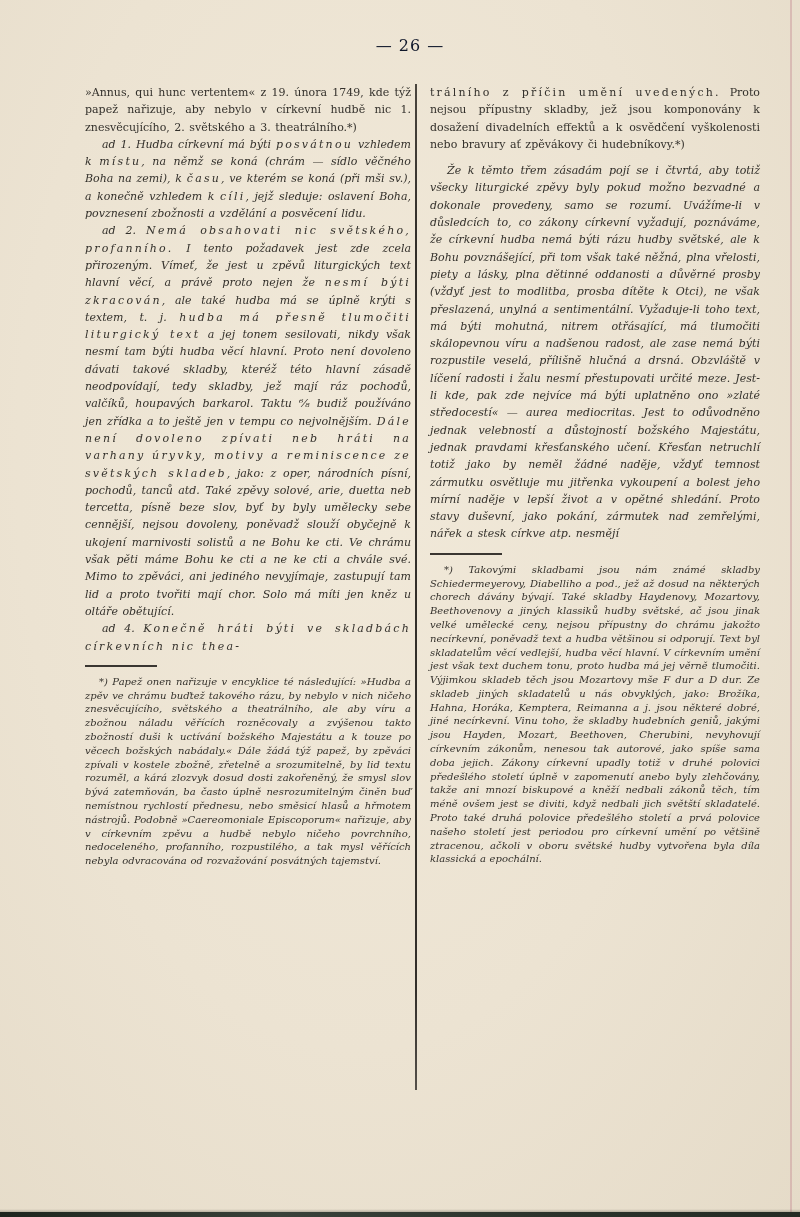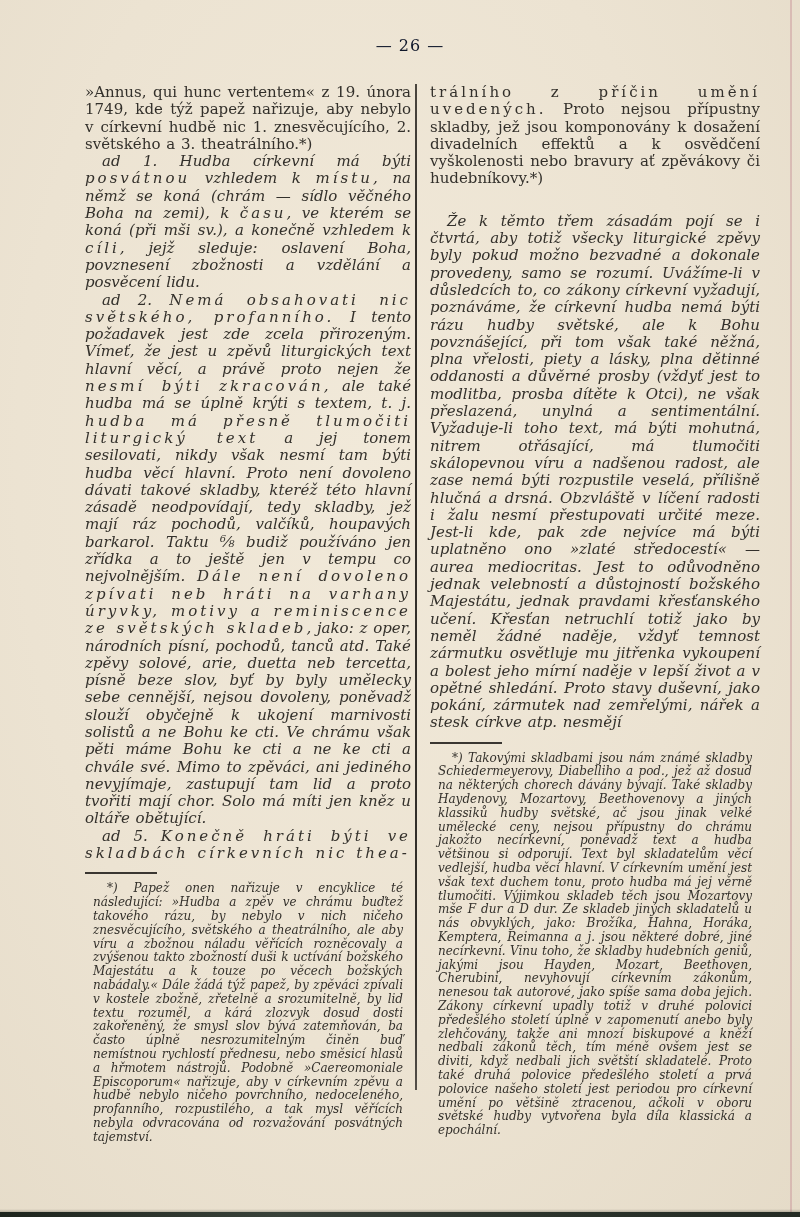--- a/index.html
+++ b/index.html
@@ -40,38 +40,38 @@
   .col.right { width: 330px; margin-left: 13px; }
   .divider {
     flex: 0 0 auto;
     width: 2px;
     height: 1006px;
     margin-left: 4px;
     background: linear-gradient(to bottom, #4a453e, #332f2a 15%, #332f2a 90%, #55504a);
   }
   .main-text .para {
     margin: 0;
-    font-size: 15px;
+    font-size: 11px;
     line-height: 17.3px;
     text-align: justify;
     word-spacing: 1px;
   }
   .para { margin: 0; }
   .para.indent { text-indent: 17px; font-style: italic; }
-  .para.gap { margin-top: 25px; }
+  .para.gap { margin-top: 9px; }
   .spaced { letter-spacing: 0.2em; }
   .fn-rule {
     width: 72px;
     height: 2px;
     background: #3a3631;
     margin: 10px 0 8px 0;
   }
   .footnote .para {
-    margin: 8px;
-    font-size: 12px;
+    margin: 0;
+    font-size: 10px;
     line-height: 13.8px;
     text-align: justify;
     word-spacing: 0.5px;
   }
   .footnote .para.indent { text-indent: 14px; }
   .bottom-edge {
     position: absolute;
     left: 0; right: 0; bottom: 0;
     height: 5px;
     background: linear-gradient(to right, #1d241d, #39423a 35%, #2b332b 70%, #242b24);
@@ -96,21 +96,21 @@
 
 <div class="page-number">— 26 —</div>
 
 <div class="columns">
 
   <div class="col left">
     <div class="main-text">
         <p class="para"><span>»Annus, qui hunc vertentem« z 19. února 1749, kde týž papež nařizuje, aby nebylo v církevní hudbě nic 1. znesvěcujícího, 2. světského a 3. theatrálního.*)</span></p>
         <p class="para indent"><span>ad 1. Hudba církevní má býti </span><span class="spaced">posvátnou</span><span> vzhledem k </span><span class="spaced">místu</span><span>, na němž se koná (chrám — sídlo věčného Boha na zemi), k </span><span class="spaced">času</span><span>, ve kterém se koná (při mši sv.), a konečně vzhledem k </span><span class="spaced">cíli</span><span>, jejž sleduje: oslavení Boha, povznesení zbožnosti a vzdělání a posvěcení lidu.</span></p>
         <p class="para indent"><span>ad 2. </span><span class="spaced">Nemá obsahovati nic světského, profanního.</span><span> I tento požadavek jest zde zcela přirozeným. Vímeť, že jest u zpěvů liturgických text hlavní věcí, a právě proto nejen že </span><span class="spaced">nesmí býti zkracován</span><span>, ale také hudba má se úplně krýti s textem, t. j. </span><span class="spaced">hudba má přesně tlumočiti liturgický text</span><span> a jej tonem sesilovati, nikdy však nesmí tam býti hudba věcí hlavní. Proto není dovoleno dávati takové skladby, kteréž této hlavní zásadě neodpovídají, tedy skladby, jež mají ráz pochodů, valčíků, houpavých barkarol. Taktu ⁶⁄₈ budiž používáno jen zřídka a to ještě jen v tempu co nejvolnějším. </span><span class="spaced">Dále není dovoleno zpívati neb hráti na varhany úryvky, motivy a reminiscence ze světských skladeb</span><span>, jako: z oper, národních písní, pochodů, tanců atd. Také zpěvy solové, arie, duetta neb tercetta, písně beze slov, byť by byly umělecky sebe cennější, nejsou dovoleny, poněvadž slouží obyčejně k ukojení marnivosti solistů a ne Bohu ke cti. Ve chrámu však pěti máme Bohu ke cti a ne ke cti a chvále své. Mimo to zpěváci, ani jediného nevyjímaje, zastupují tam lid a proto tvořiti mají chor. Solo má míti jen kněz u oltáře obětující.</span></p>
-        <p class="para indent"><span>ad 5. </span><span class="spaced">Konečně hráti býti ve skladbách církevních nic thea-</span></p>
+        <p class="para indent"><span>ad 4. </span><span class="spaced">Konečně hráti býti ve skladbách církevních nic thea-</span></p>
       </div>
     <div class="fn-rule"></div>
     <div class="footnote">
         <p class="para indent"><span>*) Papež onen nařizuje v encyklice té následující: »Hudba a zpěv ve chrámu buďtež takového rázu, by nebylo v nich ničeho znesvěcujícího, světského a theatrálního, ale aby víru a zbožnou náladu věřících rozněcovaly a zvýšenou takto zbožností duši k uctívání božského Majestátu a k touze po věcech božských nabádaly.« Dále žádá týž papež, by zpěváci zpívali v kostele zbožně, zřetelně a srozumitelně, by lid textu rozuměl, a kárá zlozvyk dosud dosti zakořeněný, že smysl slov bývá zatemňován, ba často úplně nesrozumitelným činěn buď nemístnou rychlostí přednesu, nebo směsicí hlasů a hřmotem nástrojů. Podobně »Caereomoniale Episcoporum« nařizuje, aby v církevním zpěvu a hudbě nebylo ničeho povrchního, nedoceleného, profanního, rozpustilého, a tak mysl věřících nebyla odvracována od rozvažování posvátných tajemství.</span></p>
       </div>
   </div>
 
   <div class="divider"></div>
 
   <div class="col right">

